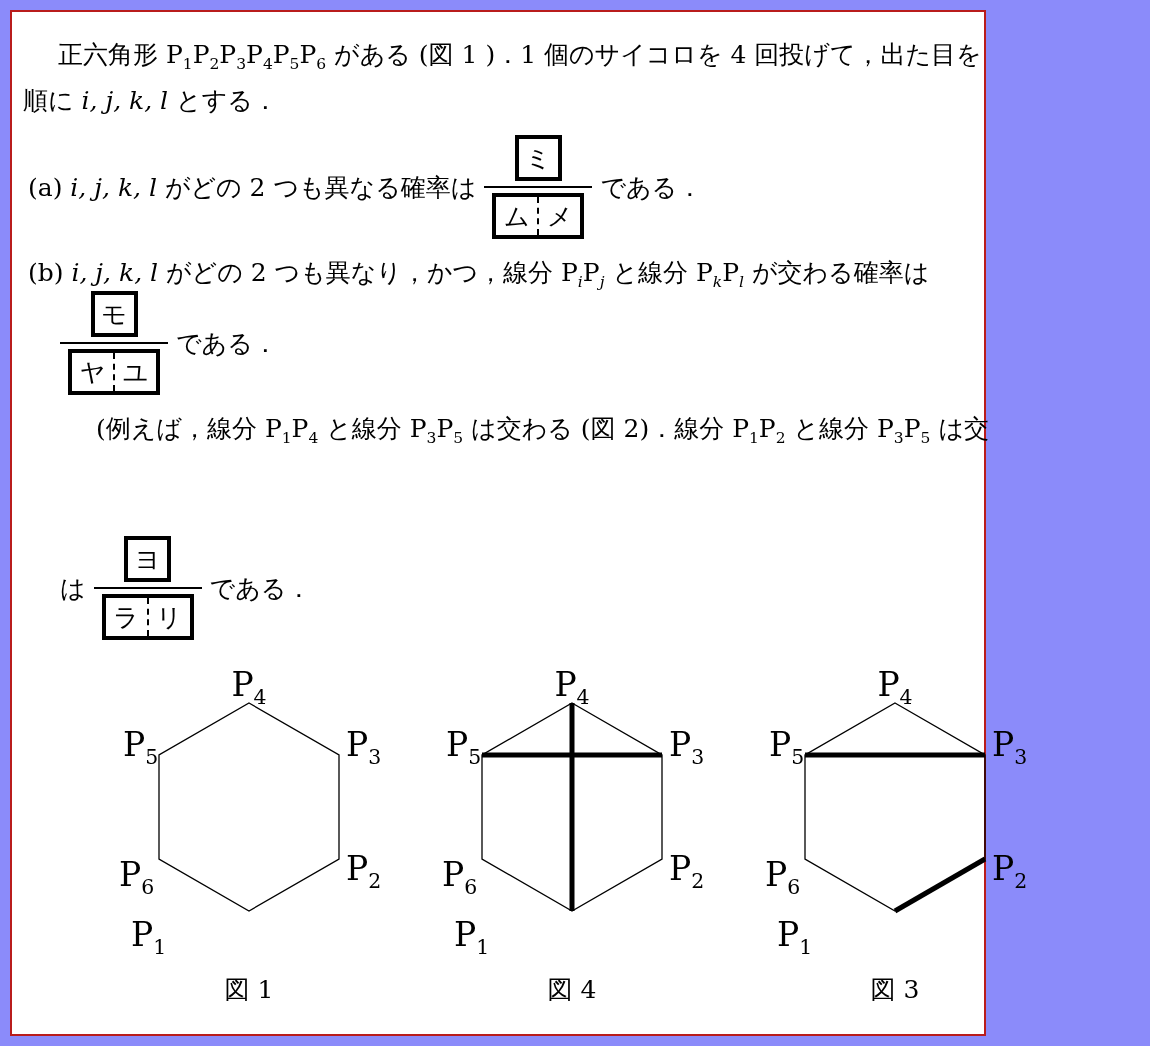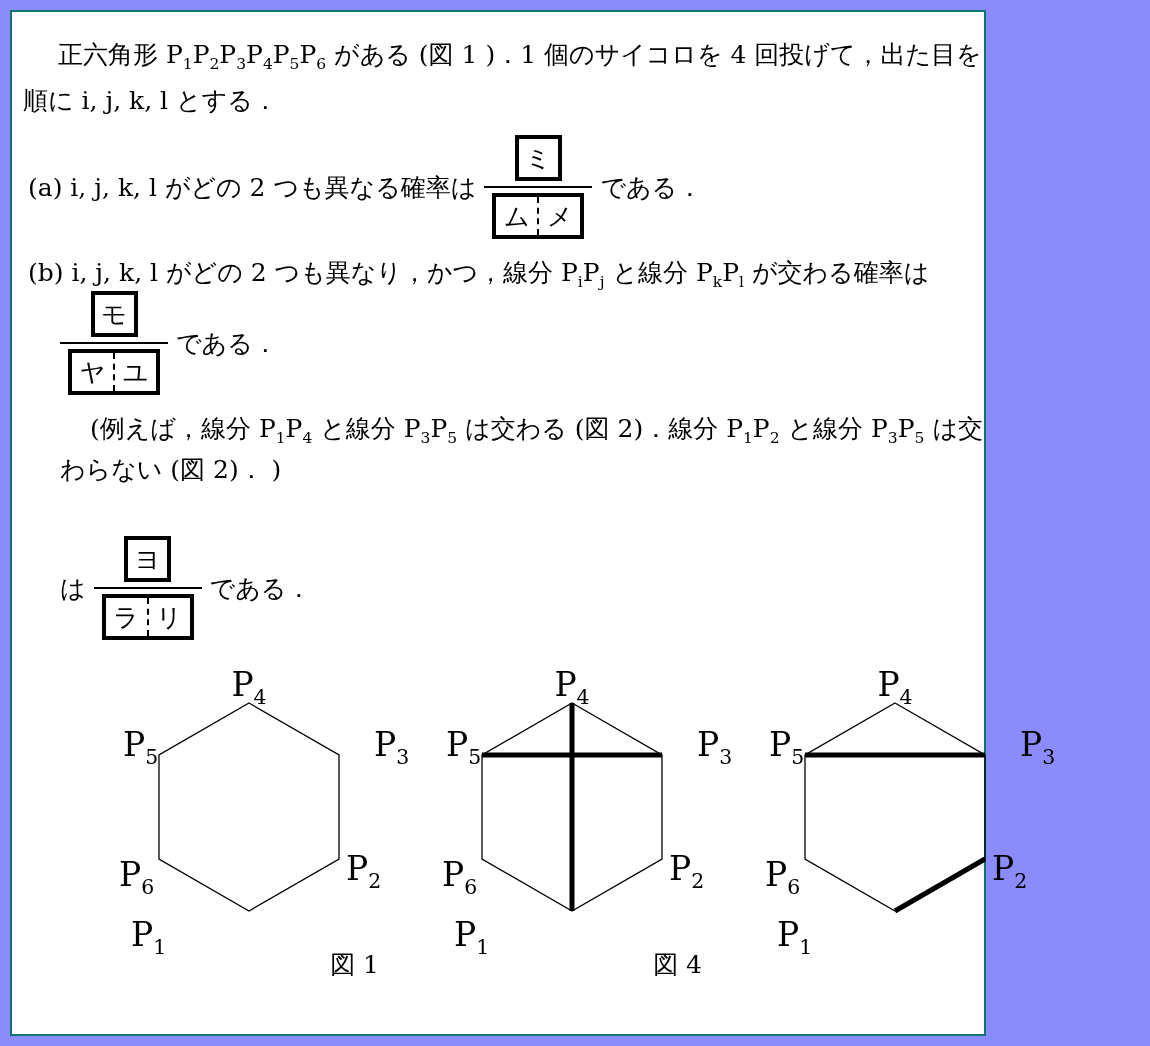--- a/index.html
+++ b/index.html
@@ -8,35 +8,35 @@
     width:1150px;height:1046px;
     background:#8b8bfa;
     font-family:"DejaVu Serif","Liberation Serif",serif;
     color:#000;
     overflow:hidden;
   }
   .page{
     position:absolute;left:10px;top:10px;width:976px;height:1026px;
     box-sizing:border-box;
     background:#ffffff;
-    border:2px solid #0f766e;
+    border:2px solid #b91c1c;
   }
   .tline{
     position:absolute;
     font-size:25px;
     white-space:nowrap;
   }
   .mrow{
     position:absolute;
     display:flex;
     align-items:center;
     white-space:nowrap;
     font-size:25px;
   }
-  .mvar{}
+  .mvar{font-style:italic;}
   sub{font-size:0.62em;line-height:0;}
   
   .frac{display:inline-flex;flex-direction:column;align-items:center;margin:0 8px;}
   .fnum{
     box-sizing:border-box;border:4px solid #000;
     width:47px;height:46px;margin-bottom:5px;
     display:flex;align-items:center;justify-content:center;
     font-size:25px;
   }
   .fbar{width:108px;height:2px;background:#000;}
@@ -50,25 +50,25 @@
   }
   .fdiv{border-left:2px dashed #000;}
   
   .figure{position:absolute;top:653px;width:260px;height:336px;}
   .figure svg{position:absolute;left:0;top:0;}
   .thin{fill:none;stroke:#000;stroke-width:1.3px;}
   .thick{fill:none;stroke:#000;stroke-width:5px;stroke-linecap:butt;}
   .vlabel{position:absolute;font-size:33px;white-space:nowrap;}
   .vl-p4{left:0;top:0;width:260px;text-align:center;}
   .vl-p5{left:4px;top:60px;}
-  .vl-p3{left:227px;top:60px;margin-left:28px;}
+  .vl-p3{left:227px;top:60px;}
   .vl-p6{left:0px;top:190px;}
   .vl-p2{left:227px;top:184px;}
   .vl-p1{left:12px;top:250px;width:260px;}
-  .figcap{position:absolute;left:0;top:283px;width:260px;text-align:right;font-size:25px;}
+  .figcap{position:absolute;left:0;top:308px;width:260px;text-align:center;font-size:25px;}
   .footer{position:absolute;right:24px;top:990px;font-size:24px;white-space:nowrap;}
 </style>
 </head>
 <body>
 
 <div class="page">
 
   <div class="tline" style="left:46px;top:26px;"><span>正六角形 </span><span>P<sub>1</sub></span><span>P<sub>2</sub></span><span>P<sub>3</sub></span><span>P<sub>4</sub></span><span>P<sub>5</sub></span><span>P<sub>6</sub></span><span> がある (図 1 )．1 個のサイコロを 4 回投げて，出た目を</span></div>
   <div class="tline" style="left:11px;top:72px;"><span>順に </span><span class="mvar">i, j, k, l</span><span> とする．</span></div>
 
@@ -92,22 +92,21 @@
       <span class="fnum">モ</span>
       <span class="fbar"></span>
       <span class="fden">
         <span class="fcell">ヤ</span>
         <span class="fdiv"></span>
         <span class="fcell">ユ</span>
       </span>
     </span>
     <span>である．</span>
   </div>
-  <div class="tline" style="left:78px;top:400px;"><span>(例えば，線分 </span><span>P<sub>1</sub></span><span>P<sub>4</sub></span><span> と線分 </span><span>P<sub>3</sub></span><span>P<sub>5</sub></span><span> は交わる (図 2)．線分 </span><span>P<sub>1</sub></span><span>P<sub>2</sub></span><span> と線分 </span><span>P<sub>3</sub></span><span>P<sub>5</sub></span><span> は交</span></div>
-  <div class="tline" style="left:48px;top:441px;"><span>わらない (図 2)． )</span></div>
+  <div class="tline" style="left:84px;top:400px;"><span>(例えば，線分 </span><span>P<sub>1</sub></span><span>P<sub>4</sub></span><span> と線分 </span><span>P<sub>3</sub></span><span>P<sub>5</sub></span><span> は交わる (図 2)．線分 </span><span>P<sub>1</sub></span><span>P<sub>2</sub></span><span> と線分 </span><span>P<sub>3</sub></span><span>P<sub>5</sub></span><span> は交</span></div>
 
   <div class="mrow" style="left:48px;top:523px;height:106px;">
     <span>は</span>
     <span class="frac">
       <span class="fnum">ヨ</span>
       <span class="fbar"></span>
       <span class="fden">
         <span class="fcell">ラ</span>
         <span class="fdiv"></span>
         <span class="fcell">リ</span>
@@ -149,16 +148,17 @@
       <polygon class="thin" points="130,38 220,90 220,194 130,246 40,194 40,90"></polygon>
       <line class="thick" x1="40" y1="90" x2="220" y2="90"></line>
       <line class="thick" x1="130" y1="246" x2="220" y2="194"></line>
     </svg>
     <span class="vlabel vl-p4"><span>P<sub>4</sub></span></span>
     <span class="vlabel vl-p5"><span>P<sub>5</sub></span></span>
     <span class="vlabel vl-p3"><span>P<sub>3</sub></span></span>
     <span class="vlabel vl-p6"><span>P<sub>6</sub></span></span>
     <span class="vlabel vl-p2"><span>P<sub>2</sub></span></span>
     <span class="vlabel vl-p1"><span>P<sub>1</sub></span></span>
+    <span class="figcap">図 3</span>
   </div>
 
 
 </div>
 
 </body></html>

